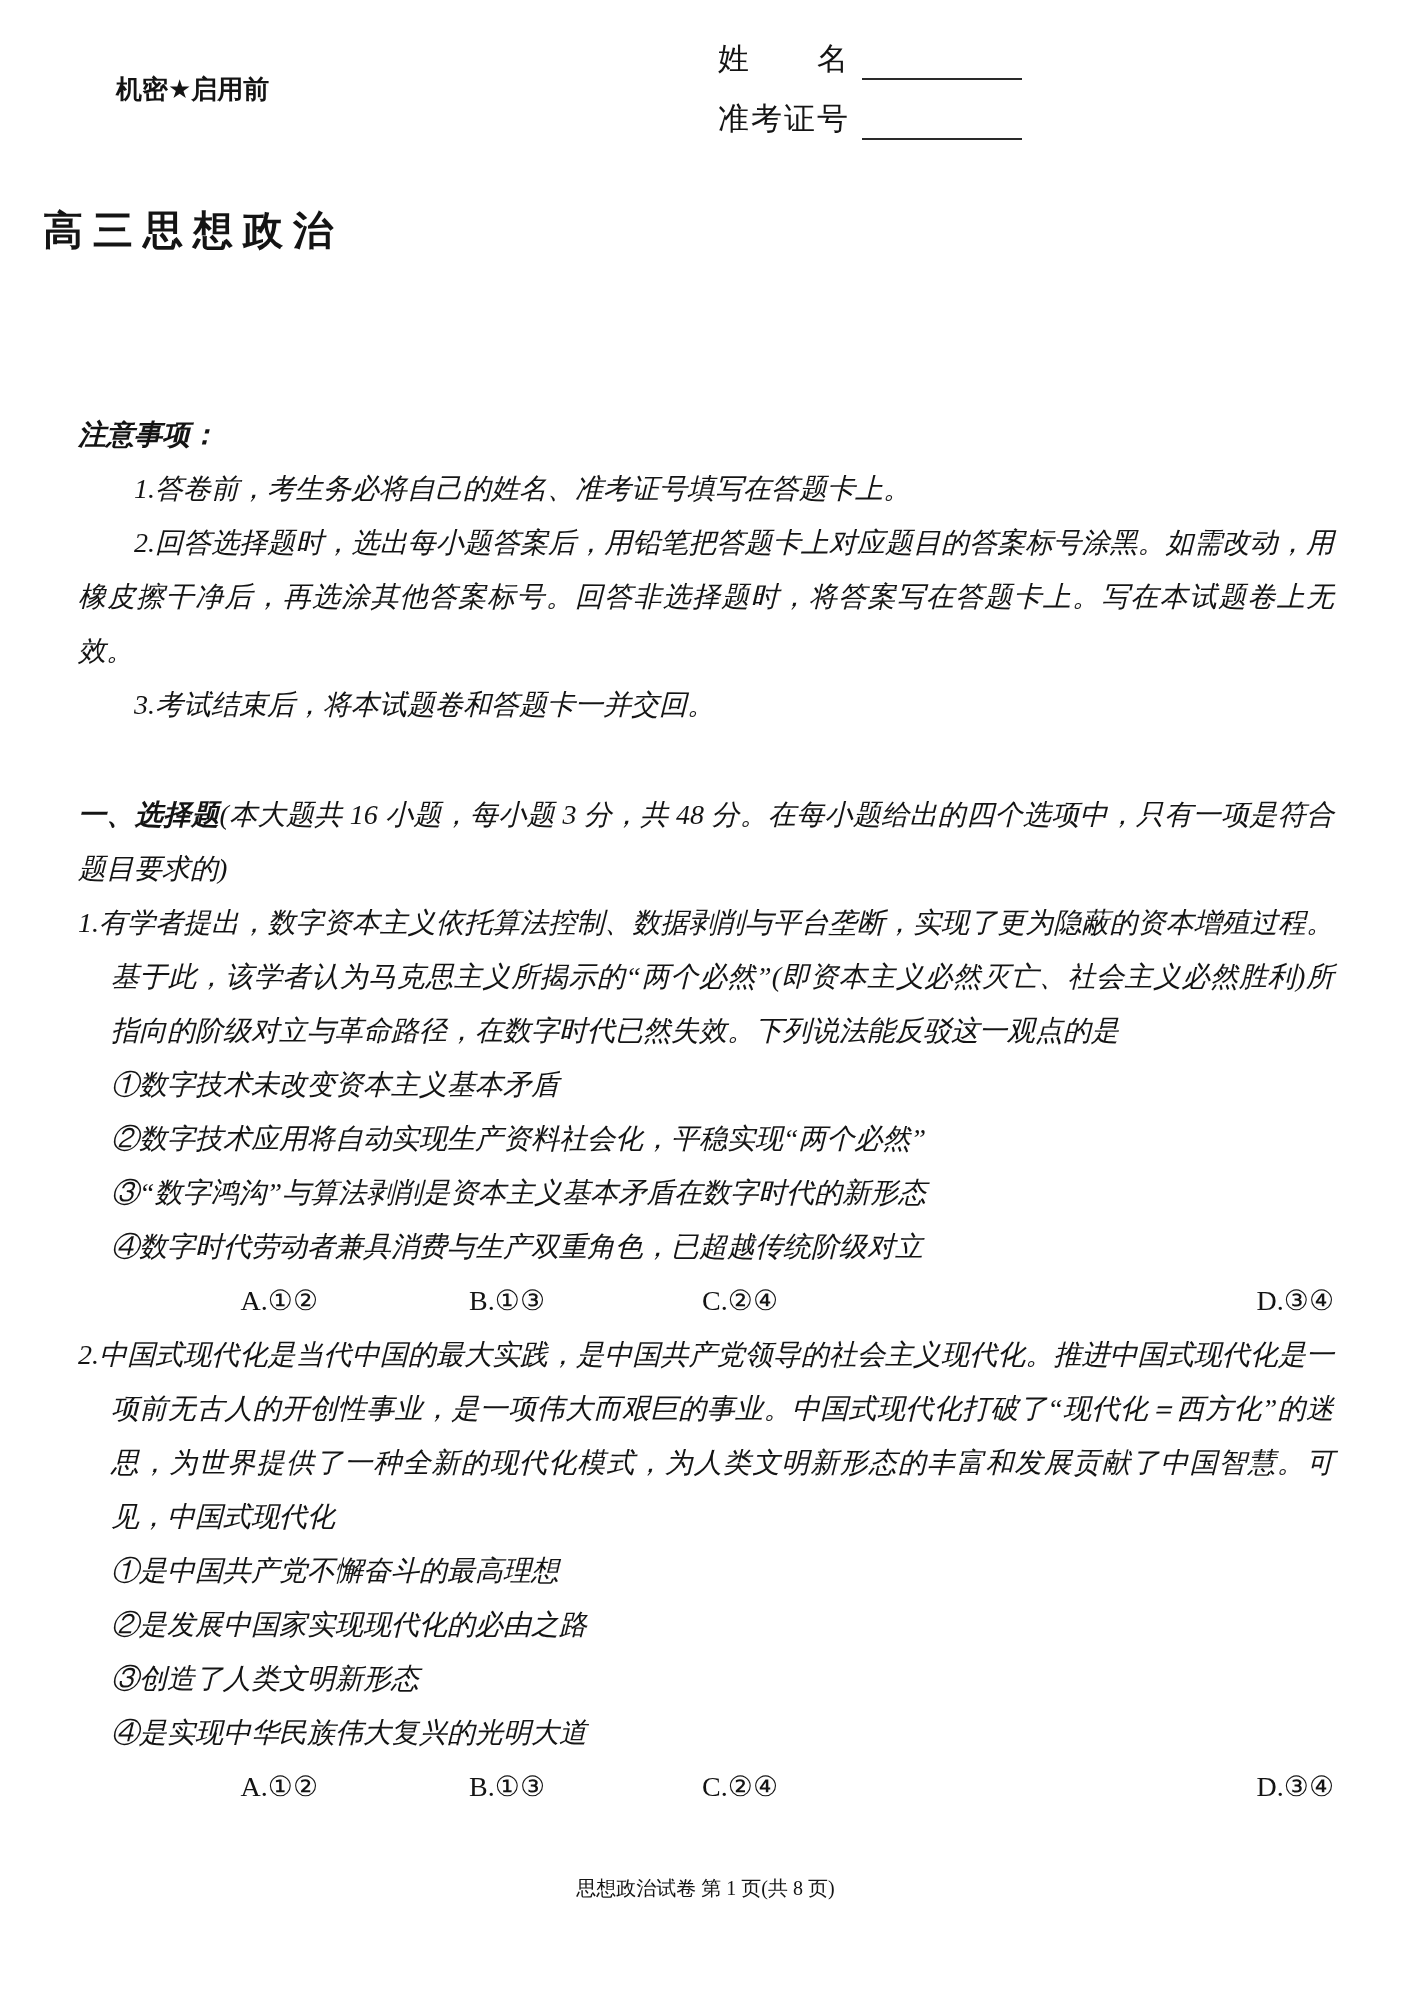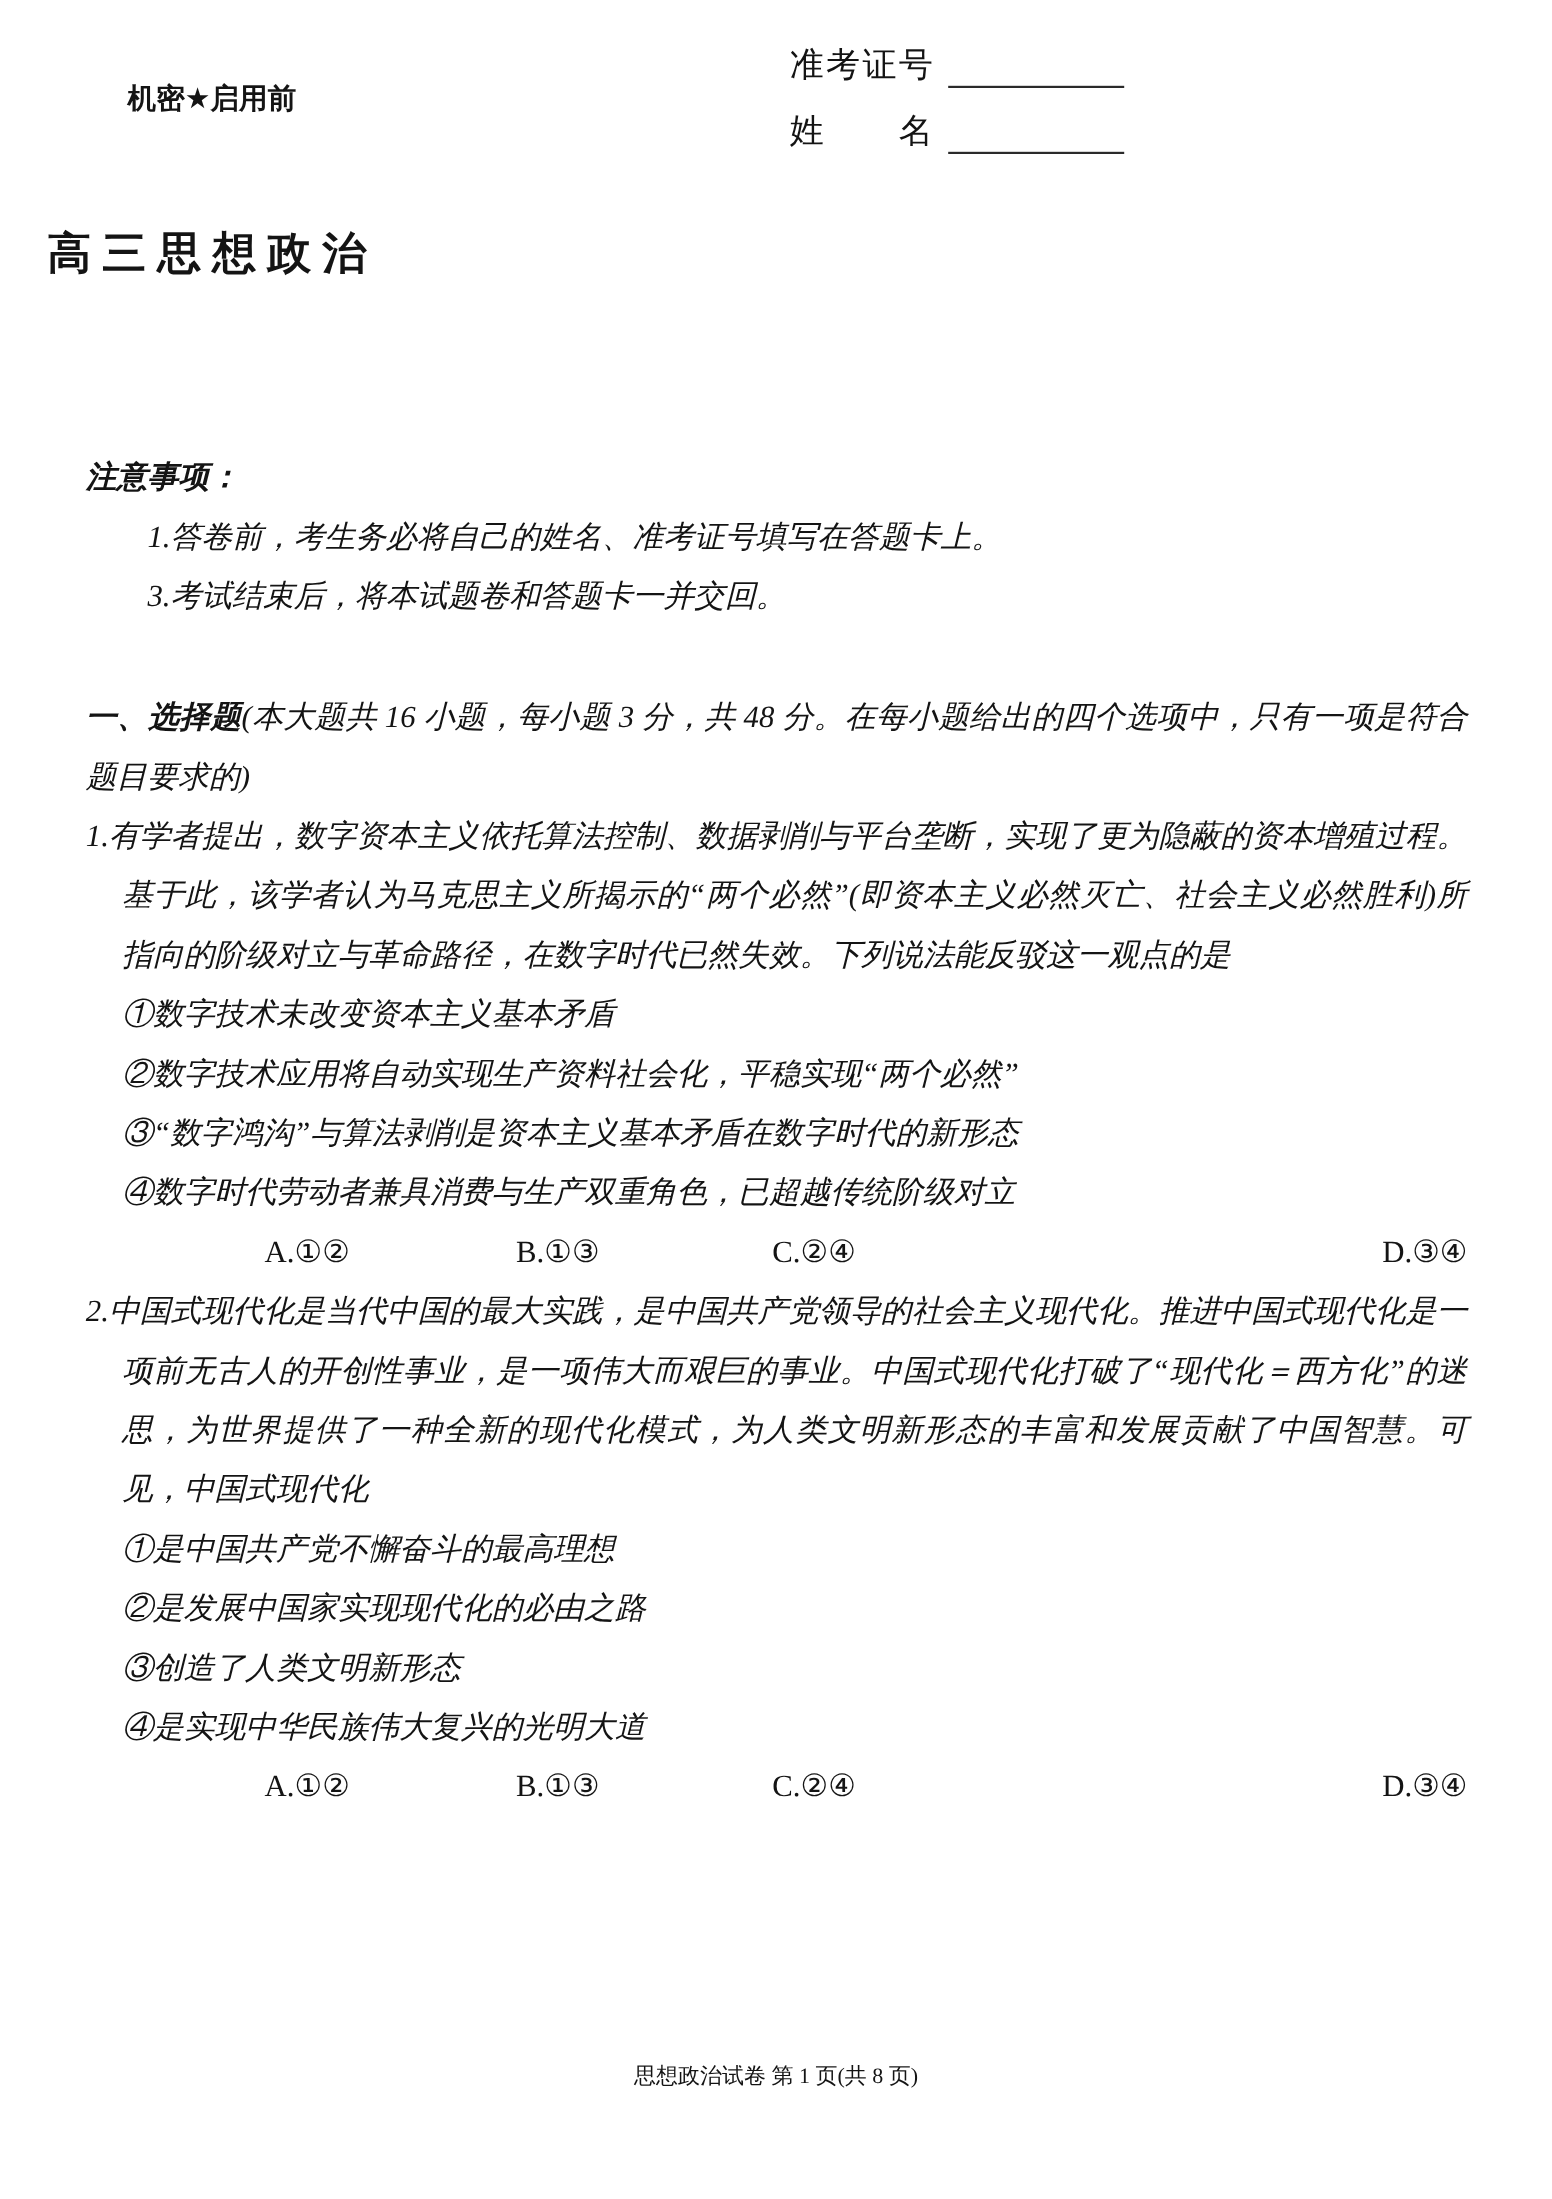--- a/index.html
+++ b/index.html
@@ -73,35 +73,36 @@
 </style>
 </head>
 <body>
 
 <div class="page">
 
   <div class="classification">机密★启用前</div>
 
   <div class="id-block">
     <div class="id-row">
-      <span class="id-label">准考证号</span>
+      <span class="id-label">姓　　名</span>
       <span class="fill-line"></span>
     </div>
     <div class="id-row">
-      <span class="id-label">姓　　名</span>
+      <span class="id-label">准考证号</span>
       <span class="fill-line"></span>
     </div>
   </div>
 
   <div class="exam-title">高 三 思 想 政 治</div>
 
   <div class="content">
 
     <p class="notice-heading">注意事项：</p>
     <p class="notice-item">1.答卷前，考生务必将自己的姓名、准考证号填写在答题卡上。</p>
+    <p class="notice-item">2.回答选择题时，选出每小题答案后，用铅笔把答题卡上对应题目的答案标号涂黑。如需改动，用橡皮擦干净后，再选涂其他答案标号。回答非选择题时，将答案写在答题卡上。写在本试题卷上无效。</p>
     <p class="notice-item">3.考试结束后，将本试题卷和答题卡一并交回。</p>
 
     <p class="section-heading"><span class="sec-bold">一、选择题</span><span>(本大题共 16 小题，每小题 3 分，共 48 分。在每小题给出的四个选项中，只有一项是符合题目要求的)</span></p>
 
     <div class="question">
       <p class="q-stem"><span>1.</span><span>有学者提出，数字资本主义依托算法控制、数据剥削与平台垄断，实现了更为隐蔽的资本增殖过程。基于此，该学者认为马克思主义所揭示的“两个必然”(即资本主义必然灭亡、社会主义必然胜利)所指向的阶级对立与革命路径，在数字时代已然失效。下列说法能反驳这一观点的是</span></p>
       <p>①数字技术未改变资本主义基本矛盾</p>
       <p>②数字技术应用将自动实现生产资料社会化，平稳实现“两个必然”</p>
       <p>③“数字鸿沟”与算法剥削是资本主义基本矛盾在数字时代的新形态</p>
       <p>④数字时代劳动者兼具消费与生产双重角色，已超越传统阶级对立</p>

